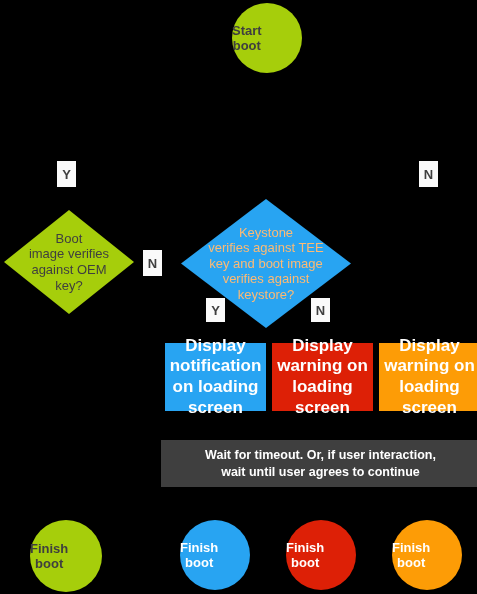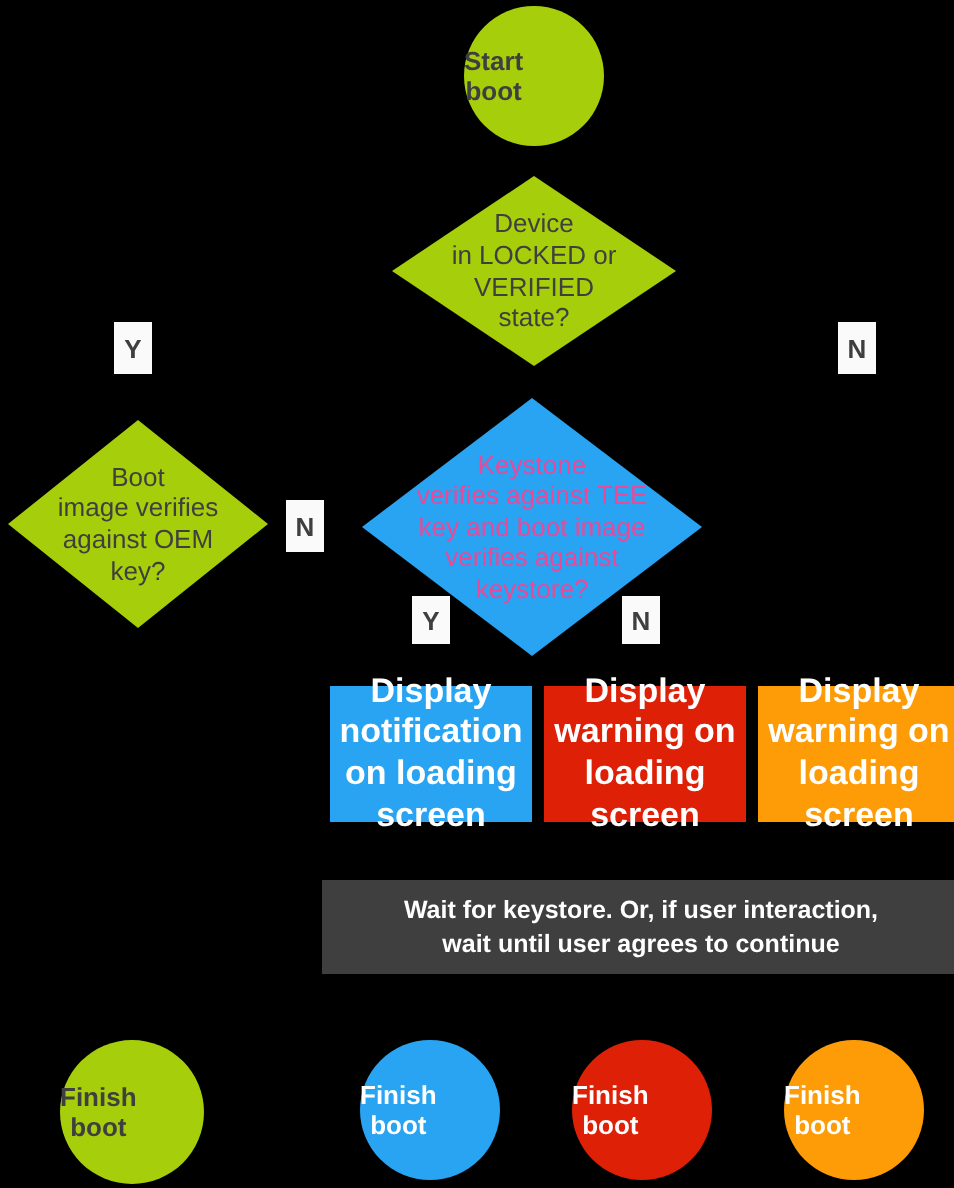--- a/index.html
+++ b/index.html
@@ -108,29 +108,20 @@
 </head>
 <body>
 
 <div class="canvas">
 
   <div class="circle" style="left:232px; top:3px; width:70px; height:70px; background:#a6ce0b;">
     <span class="node-text" style="color:#3f3f3f;">Start
 boot</span>
   </div>
 
-  <div class="diamond-wrap" style="left:196px; top:88px; width:142px; height:95px;">
-    <svg class="diamond-shape" viewBox="0 0 142 95" preserveAspectRatio="none">
-      <polygon points="71,0 142,47.5 71,95 0,47.5" fill="#a6ce0b"></polygon>
-    </svg>
-    <span class="node-text" style="color:#3f3f3f;">Device
-in LOCKED or
-VERIFIED
-state?</span>
-  </div>
 
   <div class="edge-label" style="left:57px; top:161px; width:19px; height:26px;">
     <span>Y</span>
   </div>
 
   <div class="edge-label" style="left:419px; top:161px; width:19px; height:26px;">
     <span>N</span>
   </div>
 
   <div class="diamond-wrap" style="left:4px; top:210px; width:130px; height:104px;">
@@ -144,21 +135,21 @@
   </div>
 
   <div class="edge-label" style="left:143px; top:250px; width:19px; height:26px;">
     <span>N</span>
   </div>
 
   <div class="diamond-wrap" style="left:181px; top:199px; width:170px; height:129px;">
     <svg class="diamond-shape" viewBox="0 0 170 129" preserveAspectRatio="none">
       <polygon points="85,0 170,64.5 85,129 0,64.5" fill="#28a4f2"></polygon>
     </svg>
-    <span class="node-text" style="color:#ec4899; width:160px;">Keystone
+    <span class="node-text" style="color:#fdba74; width:160px;">Keystone
 verifies against TEE
 key and boot image
 verifies against
 keystore?</span>
   </div>
 
   <div class="edge-label" style="left:206px; top:298px; width:19px; height:24px;">
     <span>Y</span>
   </div>
 
@@ -181,21 +172,21 @@
   </div>
 
   <div class="box" style="left:379px; top:343px; width:101px; height:68px; background:#fd9c06;">
     <span class="node-text" style="color:#ffffff;">Display
 warning on
 loading
 screen</span>
   </div>
 
   <div class="wait-bar" style="left:161px; top:440px; width:319px; height:47px; background:#3f3f3f;">
-    <span class="node-text" style="color:#ffffff; font-weight:700;">Wait for keystore. Or, if user interaction,
+    <span class="node-text" style="color:#ffffff; font-weight:700;">Wait for timeout. Or, if user interaction,
 wait until user agrees to continue</span>
   </div>
 
   <div class="circle" style="left:30px; top:520px; width:72px; height:72px; background:#a6ce0b;">
     <span class="node-text" style="color:#3f3f3f;">Finish
 boot</span>
   </div>
 
   <div class="circle" style="left:180px; top:520px; width:70px; height:70px; background:#28a4f2;">
     <span class="node-text" style="color:#ffffff;">Finish

